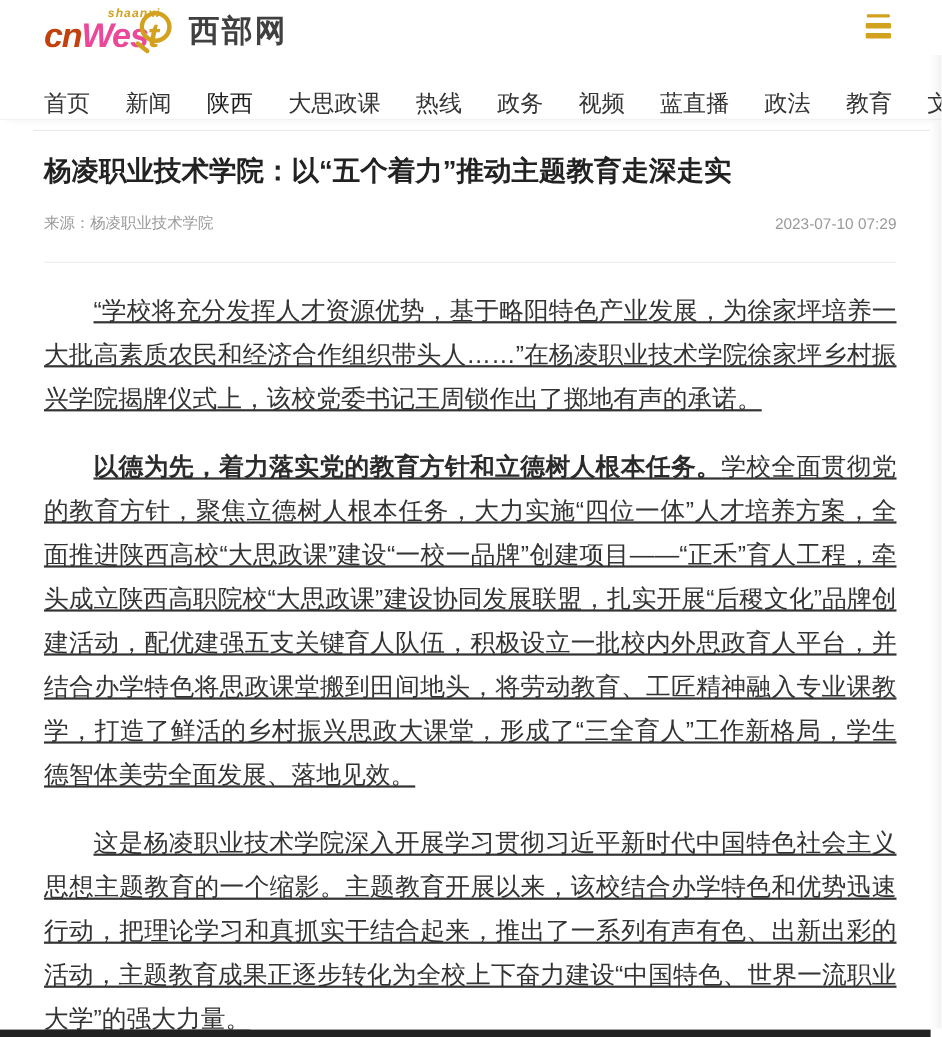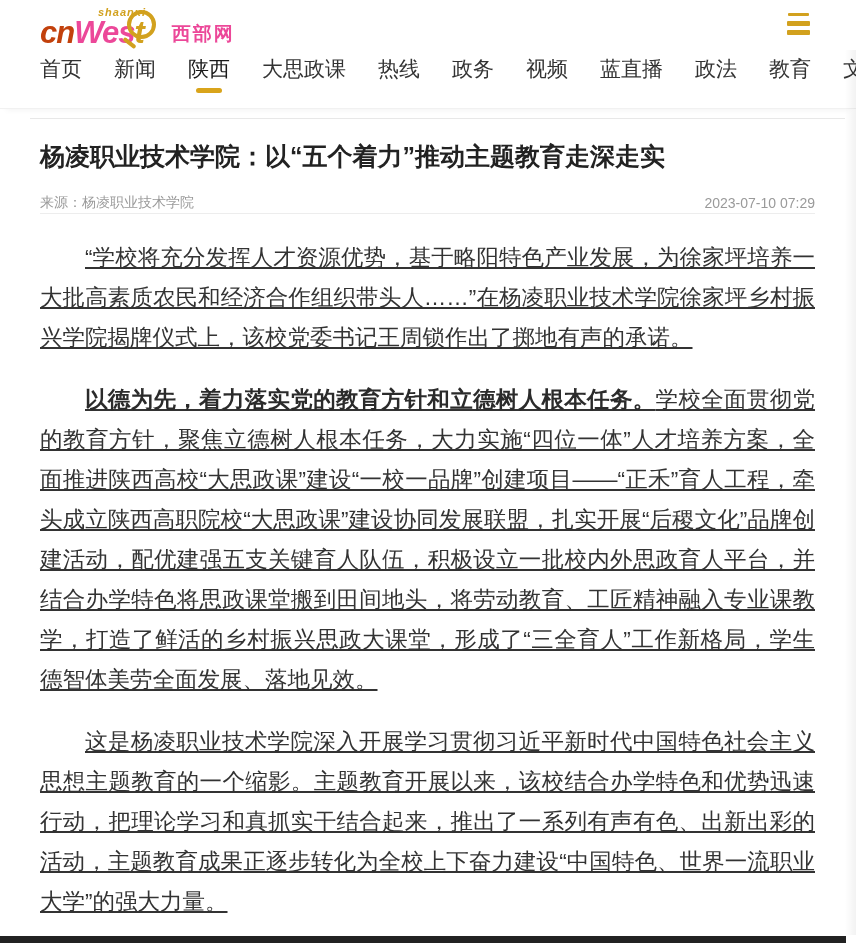--- a/index.html
+++ b/index.html
@@ -17,30 +17,30 @@
   
   .header{ height:55px; position:relative; padding-left:40px; display:flex; align-items:center; }
   .logo{ display:flex; align-items:flex-end; gap:12px; cursor:pointer; }
   .logo-en{ position:relative; font-style:italic; font-weight:bold; font-size:31px; line-height:1; padding-top:9px; letter-spacing:-1px; }
   .logo-shaanxi{ position:absolute; top:-1px; left:58px; font-size:11px; font-weight:bold; color:#D2A11E; letter-spacing:1px; }
   .logo-cn{ color:#c2410c; }
   .logo-west{ color:#ec4899; }
   .logo-t-wrap{ position:relative; display:inline-block; color:#D2A11E; padding-right:16px; }
   .logo-ring{ position:absolute; left:-7px; top:-7px; width:29px; height:29px; border:4px solid #D2A11E; border-radius:50%; }
   .logo-tail{ position:absolute; left:-12px; top:24px; width:15px; height:4px; background:#D2A11E; border-radius:2px; transform:rotate(38deg); }
-  .logo-site{ font-size:19px; font-weight:bold; color:#ec4899; letter-spacing:2px; padding-bottom:1px; }
+  .logo-site{ font-size:28px; font-weight:bold; color:#404040; letter-spacing:2px; padding-bottom:1px; }
   .hamburger{ position:absolute; right:46px; top:13px; width:23px; cursor:pointer; }
   .hamburger span{ display:block; background:#D2A11E; border-radius:1px; }
   .hamburger .l1{ height:3px; width:21px; margin:0 0 5px 1px; }
   .hamburger .l2{ height:5px; width:23px; margin-bottom:4px; }
   .hamburger .l3{ height:5px; width:23px; }
 
   
   .nav{
-    height:54px; display:flex; align-items:flex-start; gap:32px;
+    height:54px; display:flex; align-items:flex-end; gap:32px;
     padding-left:40px; white-space:nowrap; overflow:hidden;
     border-bottom:1px solid #f1f1f1;
     box-shadow:0 7px 6px -6px rgba(0,0,0,0.05);
     background:#fff;
   }
   .nav-item{ position:relative; font-size:21px; color:#333; cursor:pointer; flex:0 0 auto; }
   .nav-item.active{ font-weight:normal; color:#1a1a1a; }
   .nav-item.active::after{
     content:""; position:absolute; left:50%; transform:translateX(-50%);
     bottom:-10px; width:26px; height:5px; background:#D9A41B; border-radius:3px;
@@ -48,21 +48,21 @@
 
   
   .article{
     margin:9px 11px 0 30px;
     border-top:1px solid #e8e8e8;
     padding:20px 30px 0 10px;
   }
   .article-title{ font-size:25px; font-weight:700; color:#222; line-height:1.4; margin-bottom:20px; }
   .article-meta{
     display:flex; justify-content:space-between; align-items:center;
-    font-size:14px; color:#9a9a9a; padding-bottom:1px; border-bottom:1px solid #ededed;
+    font-size:14px; color:#9a9a9a; padding-bottom:26px; border-bottom:1px solid #ededed;
   }
   .article-body{ margin-top:24px;text-decoration:underline; }
   .article-body p{
     font-size:22.5px; line-height:40px; color:#333;
     text-align:justify; text-indent:2em; margin-bottom:22px;
     word-break:break-all;
   }
   .article-body p strong{ font-weight:bold; color:#2b2b2b; }
 
   .bottom-bar{ position:absolute; left:0; bottom:0; width:846px; height:7px; background:#222; }

